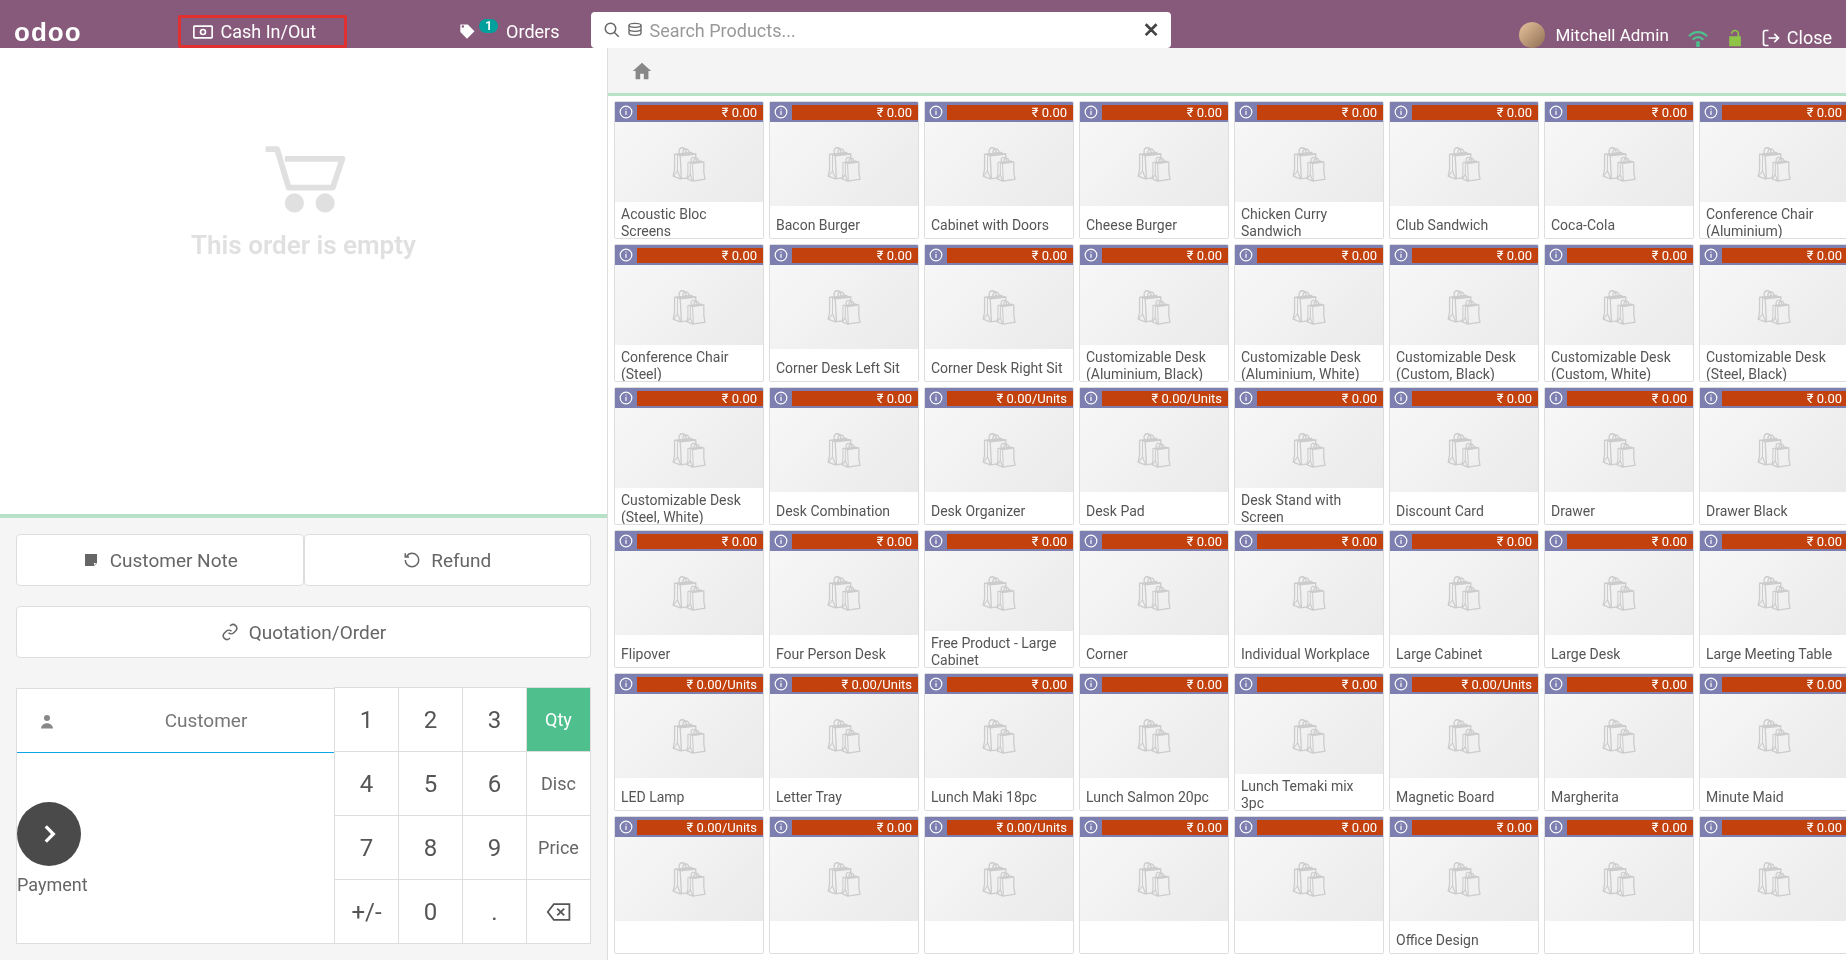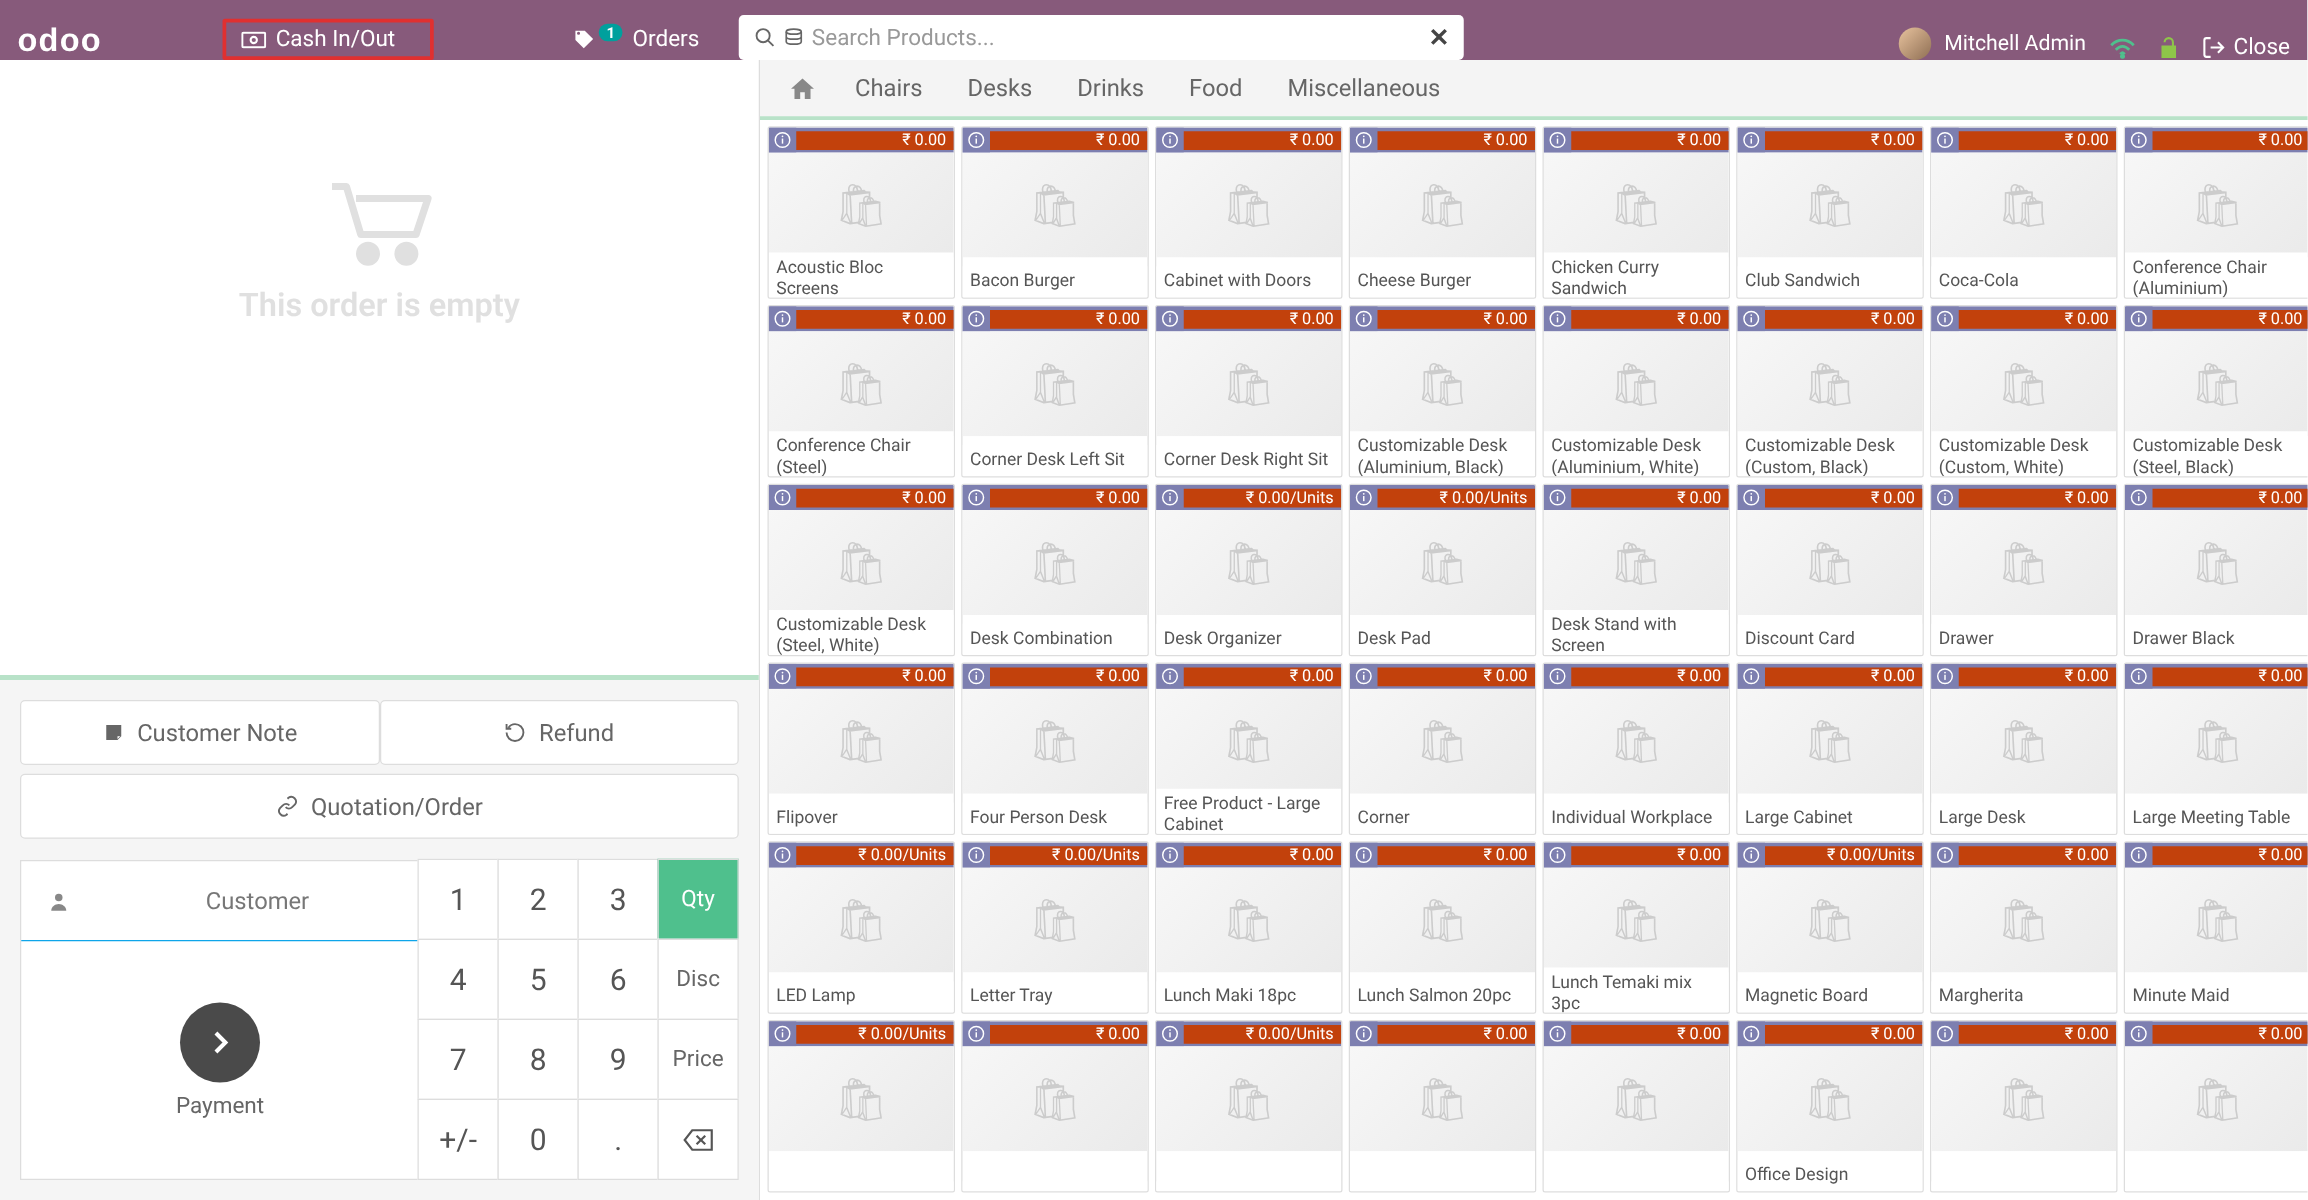--- a/index.html
+++ b/index.html
@@ -25,30 +25,30 @@
 .right { flex: 1; display: flex; flex-direction: column; background: #fff; }
 
 
 .cart-empty { flex: 1; display: flex; flex-direction: column; align-items: center; justify-content: flex-start; padding-top: 90px; color: #ddd; }
 .cart-icon svg { width: 96px; height: 80px; }
 .cart-empty-txt { font-size: 26px; font-weight: 600; color: #e0e0e0; margin-top: 8px; }
 .hr-green { height: 4px; background: #b8e2c8; width: 100%; }
 
 
 .actions { background: #f5f5f5; padding: 16px 16px 10px; }
-.act-row { display: flex; margin-bottom: 7px; }
+.act-row { display: flex; margin-bottom: 20px; }
 .act-btn { flex: 1; height: 52px; background: #fff; border: 1px solid #ddd; border-radius: 4px; display: flex; align-items: center; justify-content: center; gap: 10px; font-size: 19px; color: #666; cursor: pointer; }
 .act-btn.full { width: 100%; }
 
 .pad { display: flex; background: #f5f5f5; padding: 0 16px 16px; gap: 0; }
 .pad-left { flex: 0 0 320px; background: #fff; border: 1px solid #ddd; display: flex; flex-direction: column; }
 .cust-row { height: 64px; display: flex; align-items: center; border-bottom: 1px solid #0ea5e9; }
 .cust-icon { width: 60px; display: flex; align-items: center; justify-content: center; color: #888; font-size: 17px; }
 .cust-label { flex: 1; text-align: center; font-size: 19px; color: #777; }
-.pay-area { flex: 1; display: flex; flex-direction: column; align-items: center; justify-content: center; gap: 8px; }
+.pay-area { flex: 1; display: flex; flex-direction: column; justify-content: center; gap: 8px; }
 .pay-circle { width: 64px; height: 64px; border-radius: 50%; background: #4a4a4a; display: flex; align-items: center; justify-content: center; color: #fff; }
 .pay-label { font-size: 18px; color: #666; }
 
 .numpad { display: grid; grid-template-columns: repeat(4, 64px); grid-template-rows: repeat(4, 64px); margin-left: -1px; }
 .numkey { border: 1px solid #ddd; background: #fff; display: flex; align-items: center; justify-content: center; font-size: 24px; color: #555; cursor: pointer; margin: -1px 0 0 -1px; }
 .numkey.green { background: #4fc08d; color: #fff; font-size: 18px; }
 .numkey.small { font-size: 18px; color: #666; }
 
 
 .catbar { height: 48px; background: #f4f4f4; border-bottom: 3px solid #b8e2c8; display: flex; align-items: center; padding: 0 14px; gap: 4px; }
@@ -244,27 +244,20 @@
     </div>
   </div>
 
   <div class="right">
     <div class="catbar">
       <div class="home-btn">
         <svg width="22" height="22" viewBox="0 0 24 24" fill="#888">
             <path d="M12 3l10 9h-3v9h-5v-6h-4v6H5v-9H2l10-9z"></path>
           </svg>
       </div>
-      <div id="cats" style="display: flex;">
-          <div class="cat">Chairs</div>
-          <div class="cat">Desks</div>
-          <div class="cat">Drinks</div>
-          <div class="cat">Food</div>
-          <div class="cat">Miscellaneous</div>
-        </div>
     </div>
     <div class="grid" id="grid">
         <div class="card">
           <div class="top">
             <div class="info">
               <svg width="14" height="14" viewBox="0 0 24 24" fill="#fff">
                 <circle cx="12" cy="12" r="10" fill="none" stroke="#fff" stroke-width="2"></circle>
                 <rect x="11" y="10" width="2" height="7" fill="#fff"></rect>
                 <circle cx="12" cy="7" r="1.2" fill="#fff"></circle>
               </svg>

